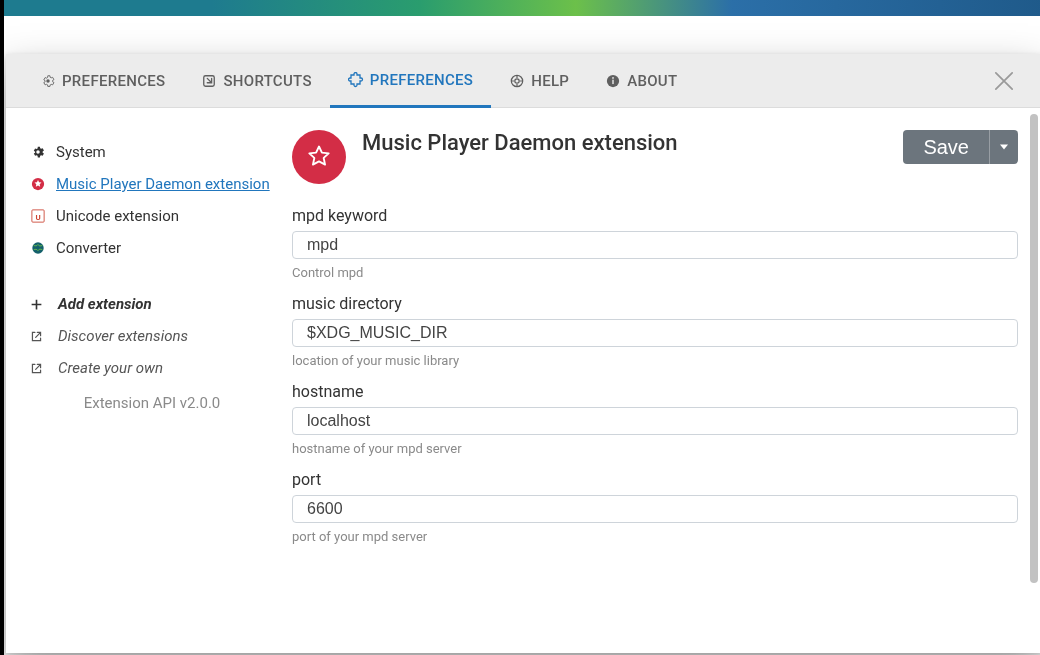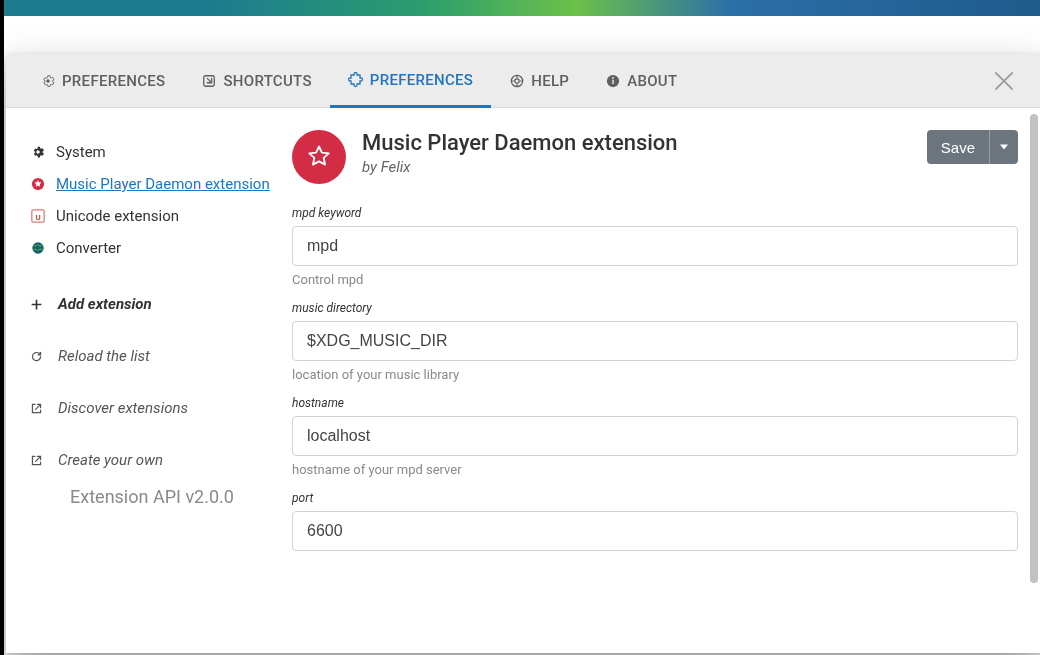--- a/index.html
+++ b/index.html
@@ -121,25 +121,24 @@
   .side-item.active a { color: #2176bd; text-decoration: underline; }
   .side-item a { color: inherit; text-decoration: none; }
   .side-actions { margin-top: 24px; }
   .side-action {
     display: flex; align-items: center; gap: 12px;
     font-size: 15px;
     color: #555;
     padding: 7px 0;
     font-style: italic;
     cursor: pointer;
-    margin-top: 20px;
   }
   .side-action.bold { font-weight: 700; font-style: italic; color:#333;}
   .side-action .ficon { width:16px; text-align:center; color:#555;}
-  .api-ver { color:#8a8a8a; font-size:18px; padding:10px 0;}
+  .api-ver { color:#8a8a8a; font-size:15px; padding:10px 0;}
   .main {
     flex: 1;
     padding: 22px 24px 0 0;
     overflow-y: auto;
   }
   .ext-header {
     display: flex;
     align-items: flex-start;
     gap: 16px;
     margin-bottom: 22px;
@@ -156,29 +155,29 @@
   .save-btn {
     background:#6c757d;
     color:#fff;
     border:none;
     border-radius:4px;
     height:34px;
     display:flex;
     align-items:center;
     cursor:pointer;
   }
-  .save-main{padding:0 14px; font-size:15px;}
+  .save-main{padding:0 20px; font-size:20px;}
   .save-caret{border-left:1px solid rgba(255,255,255,0.3); padding:0 10px; display:flex; align-items:center; height:100%;}
   .form-group { margin-bottom: 14px; }
-  .form-label { font-size:12px; color:#333; margin-bottom:6px; display:block;font-style:italic;}
+  .form-label { font-size:16px; color:#333; margin-bottom:6px; display:block;}
   .form-input {
     width:100%;
     border:1px solid #ced4da;
     border-radius:4px;
-    padding:10px 14px;
+    padding:4px 14px;
     font-size:16px;
     color:#444;
     background:#fff;
   }
   .form-help { font-size:13px; color:#8a8a8a; margin-top:6px;}
   svg { display:block; }
 </style>
 </head>
 <body>
 
@@ -284,28 +283,20 @@
             <span class="ficon">
               <svg viewBox="0 0 16 16" width="13" height="13" fill="#333">
                     <path d="M7 2h2v5h5v2H9v5H7V9H2V7h5z"></path>
                   </svg>
             </span>
             <span>Add extension</span>
           </div>
           <div class="side-action">
             <span class="ficon">
               <svg viewBox="0 0 16 16" width="13" height="13" fill="none" stroke="#555" stroke-width="1.5">
-                    <path d="M13 8a5 5 0 11-1.5-3.5L13 3M13 3v3h-3" stroke-linecap="round"></path>
-                  </svg>
-            </span>
-            <span>Reload the list</span>
-          </div>
-          <div class="side-action">
-            <span class="ficon">
-              <svg viewBox="0 0 16 16" width="13" height="13" fill="none" stroke="#555" stroke-width="1.5">
                     <path d="M6 3H3v10h10v-3M9 3h4v4M13 3L7 9" stroke-linecap="round"></path>
                   </svg>
             </span>
             <span>Discover extensions</span>
           </div>
           <div class="side-action">
             <span class="ficon">
               <svg viewBox="0 0 16 16" width="13" height="13" fill="none" stroke="#555" stroke-width="1.5">
                     <path d="M6 3H3v10h10v-3M9 3h4v4M13 3L7 9" stroke-linecap="round"></path>
                   </svg>
@@ -318,23 +309,20 @@
 
       <div class="main">
         <div class="ext-header">
           <div class="ext-avatar">
             <svg viewBox="0 0 24 24" width="28" height="28" fill="none" stroke="#fff" stroke-width="1.6">
                   <path d="M12 3l2.5 5.3 5.8.6-4.3 3.9 1.2 5.7L12 15.8l-5.2 2.7 1.2-5.7L3.7 8.9l5.8-.6z" stroke-linejoin="round"></path>
                 </svg>
           </div>
           <div class="ext-titles">
             <div class="ext-title">Music Player Daemon extension</div>
-            <div class="ext-by">
-              <span>by </span><span>Felix</span>
-            </div>
           </div>
           <button class="save-btn">
             <span class="save-main">Save</span>
             <span class="save-caret">
               <svg viewBox="0 0 10 6" width="8" height="6" fill="#fff">
                     <path d="M0 0h10L5 6z"></path>
                   </svg>
             </span>
           </button>
         </div>
@@ -353,20 +341,21 @@
 
         <div class="form-group">
           <label class="form-label">hostname</label>
           <input class="form-input" value="localhost" style="">
           <div class="form-help">hostname of your mpd server</div>
         </div>
 
         <div class="form-group">
           <label class="form-label">port</label>
           <input class="form-input" value="6600" style="">
+          <div class="form-help">port of your mpd server</div>
         </div>
       </div>
 
       <div class="scroll-track">
         <div class="scroll-thumb"></div>
       </div>
     </div>
    </div>
   </div>
 </div>

